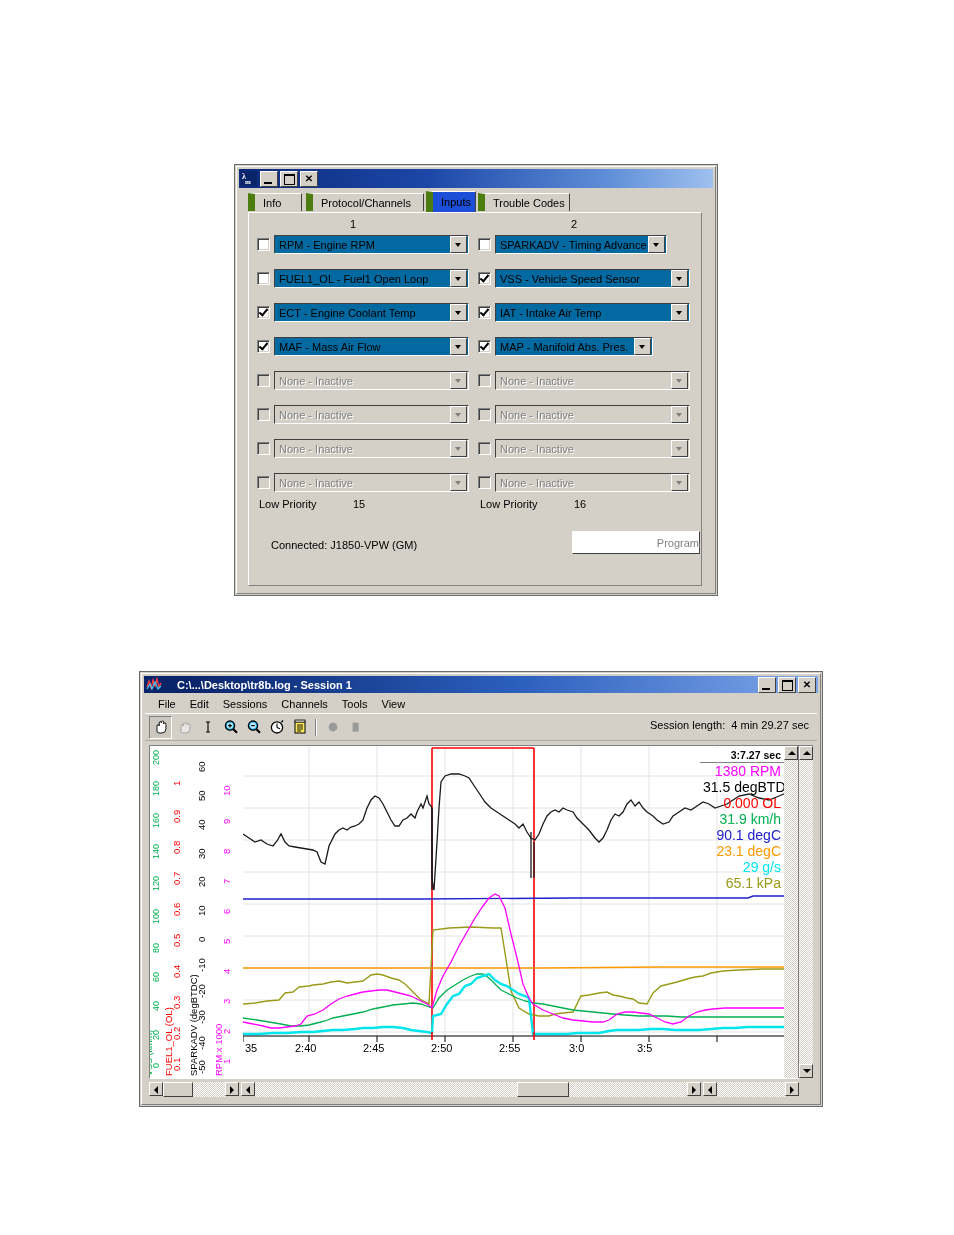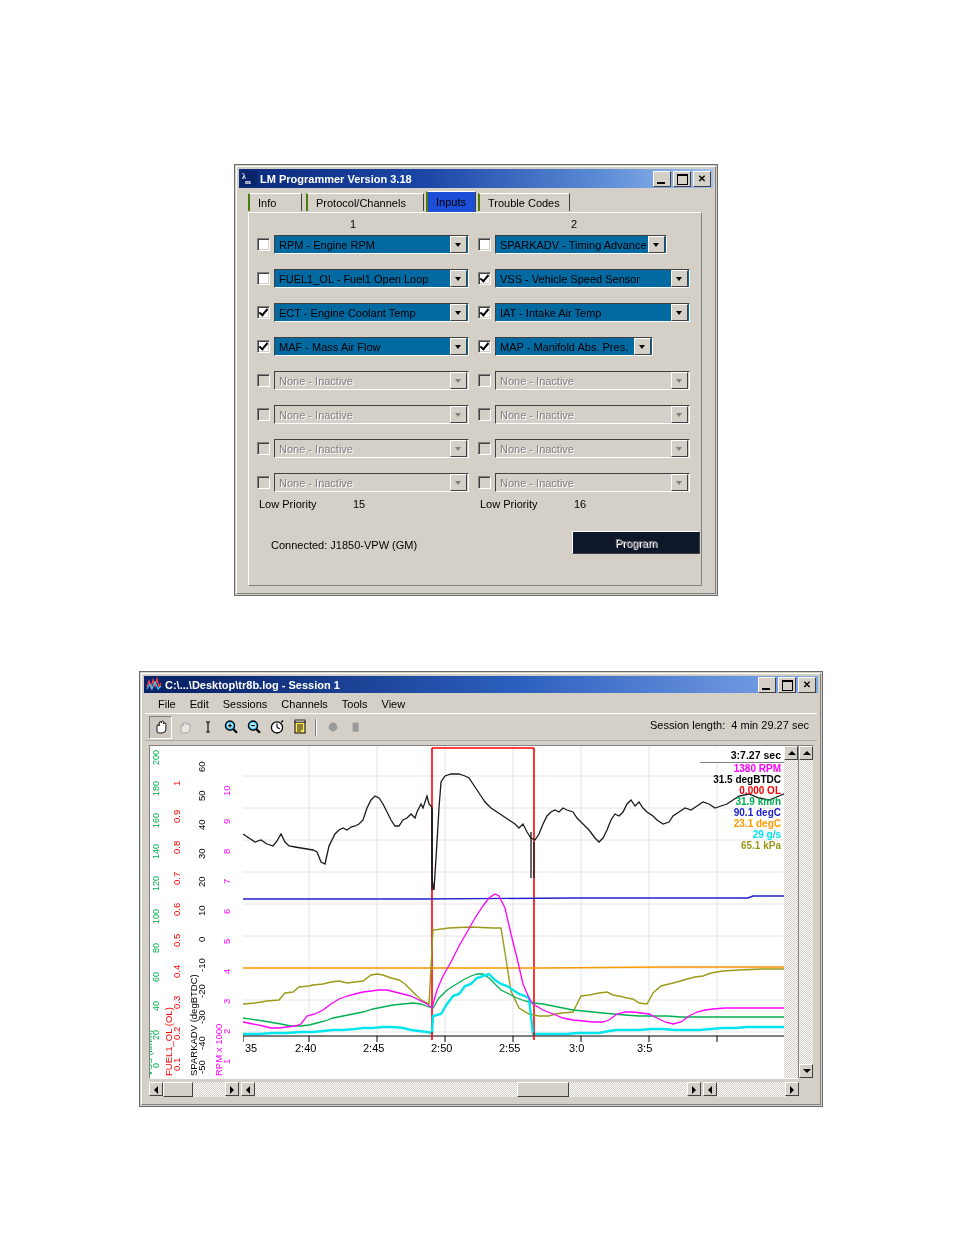--- a/index.html
+++ b/index.html
@@ -33,21 +33,21 @@
               font-family:"Liberation Sans",sans-serif;}
 
   
   #win1{left:235px;top:165px;width:480px;height:428px;}
   #win1 .titlebar{background:linear-gradient(to right,#0b2a7a 0%,#1c47a8 40%,#5f8fd8 78%,#9fc0ef 100%);}
   .w1body{position:absolute;left:4px;right:4px;top:25px;bottom:4px;background:#d4d0c8;}
 
   .tabstrip{position:relative;height:21px;margin-left:8px;}
   .tab{position:absolute;top:2px;height:18px;line-height:18px;
        padding:0 8px;font-size:11px;color:#000;background:#d4d0c8;
-       border-top:1px solid #fff;border-left:2px solid #4d7c0f;
+       border-top:1px solid #fff;border-left:7px solid #4d7c0f;
        border-right:1px solid #404040;box-sizing:border-box;white-space:nowrap;}
   .tab.sel{top:0;height:21px;line-height:20px;z-index:5;background:#1d4ed8;
            border-bottom:none;}
 
   .panel{position:absolute;left:8px;right:10px;top:21px;bottom:4px;
          background:#d4d0c8;border-top:1px solid #fff;border-left:1px solid #fff;
          border-right:1px solid #808080;border-bottom:1px solid #808080;}
 
   .colhdr{position:absolute;font-size:11px;color:#000;text-align:center;width:40px;}
 
@@ -72,31 +72,31 @@
   .combo-btn{width:15px;height:15px;margin:1px;flex:0 0 auto;background:#d4d0c8;
              border-top:1px solid #fff;border-left:1px solid #fff;
              border-right:1px solid #404040;border-bottom:1px solid #404040;
              position:relative;}
   .combo-btn:after{content:"";position:absolute;left:4px;top:6px;
              border-left:3px solid transparent;border-right:3px solid transparent;
              border-top:4px solid #000;}
   .combo.dis .combo-btn:after{border-top-color:#808080;}
 
   .lbl{position:absolute;font-size:11px;color:#000;white-space:nowrap;}
-  .btn{position:absolute;background:#0f172a;font-size:11px;color:#808080;
+  .btn{position:absolute;background:#ffffff;font-size:11px;color:#808080;
        text-shadow:1px 1px 0 #fff;display:flex;align-items:center;
-       justify-content:center;
+       justify-content:flex-end;
        border-top:1px solid #fff;border-left:1px solid #fff;
        border-right:1px solid #404040;border-bottom:1px solid #404040;}
   .btn .inner{position:absolute;left:1px;top:1px;right:1px;bottom:1px;
        border:1px solid transparent;}
 
   
   #win2{left:140px;top:672px;width:680px;height:432px;}
-  #win2 .titlebar{height:17px;}
+  #win2 .titlebar{height:17px;gap:12px;}
   .w2body{position:absolute;left:4px;right:4px;top:23px;bottom:4px;background:#d4d0c8;}
   .menubar{height:17px;display:flex;align-items:center;padding-left:6px;gap:0;
            font-size:11px;color:#000;border-bottom:1px solid #fff;}
   .menubar span{padding:0 7px;line-height:15px;}
   .toolbar{height:26px;display:flex;align-items:center;padding-left:4px;
            border-bottom:1px solid #b0aca4;position:relative;}
   .tool{width:21px;height:21px;margin-right:2px;position:relative;
         display:flex;align-items:center;justify-content:center;}
   .tool.pressed{border-top:1px solid #808080;border-left:1px solid #808080;
         border-right:1px solid #fff;border-bottom:1px solid #fff;background:#ccc8c0;}
@@ -105,21 +105,21 @@
   .sesslen{position:absolute;right:8px;top:5px;font-size:11px;color:#000;white-space:nowrap;}
 
   .chartarea{position:absolute;left:2px;right:2px;top:47px;bottom:2px;background:#d4d0c8;}
   .plotbox{position:absolute;left:2px;top:2px;width:648px;height:332px;background:#fff;
            border-top:1px solid #808080;border-left:1px solid #808080;
            border-right:1px solid #fff;border-bottom:1px solid #fff;overflow:hidden;}
   .axiscol{position:absolute;top:0;bottom:0;width:92px;left:0;background:#fff;}
   .readout{position:absolute;right:14px;top:2px;width:84px;text-align:right;}
   .rd-time{font-size:10.5px;color:#000;background:#fff;padding:1px 3px;
            border-bottom:1px solid #808080;white-space:nowrap;font-weight:bold;}
-  .rd-line{font-size:10px;padding:0 3px;white-space:nowrap;font-weight:bold;}
+  .rd-line{font-size:14px;padding:0 3px;white-space:nowrap;font-weight:normal;}
 
   .vscroll{position:absolute;right:2px;top:2px;width:14px;height:332px;
            background:#d4d0c8;border-top:1px solid #808080;border-left:1px solid #808080;}
   .sbtn{width:14px;height:14px;background:#d4d0c8;position:relative;
         border-top:1px solid #fff;border-left:1px solid #fff;
         border-right:1px solid #404040;border-bottom:1px solid #404040;box-sizing:border-box;}
   .sbtn.up:after{content:"";position:absolute;left:3px;top:4px;
         border-left:4px solid transparent;border-right:4px solid transparent;
         border-bottom:4px solid #000;}
   .sbtn.dn:after{content:"";position:absolute;left:3px;top:4px;
@@ -146,21 +146,20 @@
  <div class="win-frame">
 
   <div class="titlebar">
     <span class="tb-icon">
       <svg width="16" height="15" viewBox="0 0 16 15">
         <rect width="16" height="15" fill="#0a246a"></rect>
         <text x="1" y="8" font-size="8" fill="#ffffff" font-family="Liberation Serif, serif">λ</text>
         <text x="4" y="13" font-size="7" fill="#ffffff" font-family="Liberation Serif, serif">m</text>
       </svg>
     </span>
-    <span class="tb-title">LM Programmer Version 3.18</span>
     <span class="tb-btns">
       <span class="tb-btn bmin">
             <i></i>
           </span>
       <span class="tb-btn bmax">
             <i></i>
           </span>
       <span class="tb-btn bcls"></span>
     </span>
   </div>

